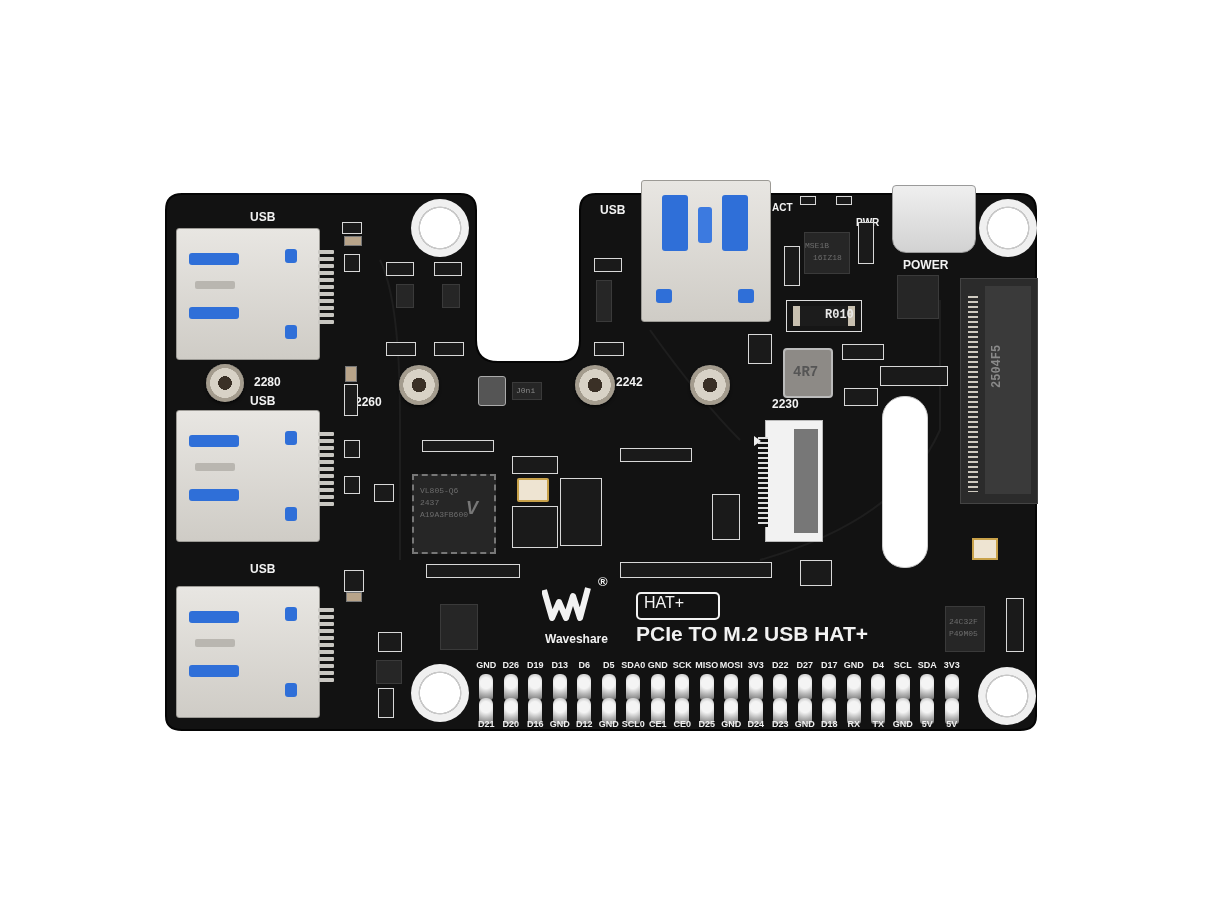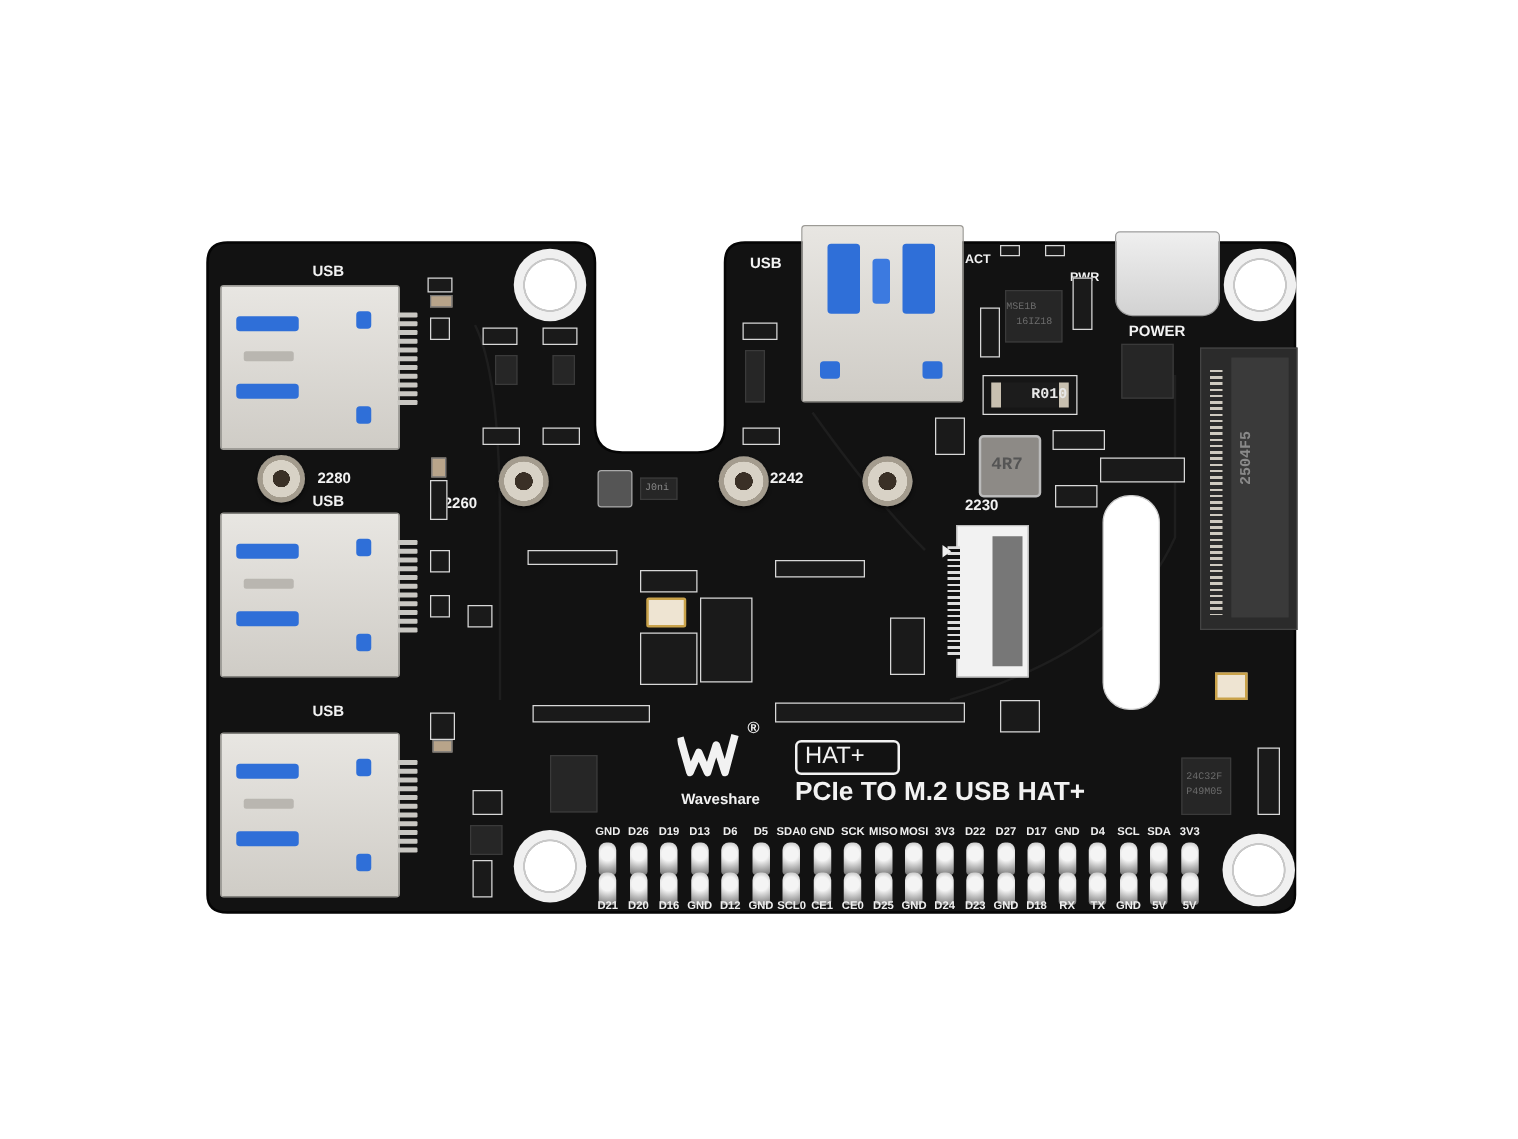--- a/index.html
+++ b/index.html
@@ -175,20 +175,26 @@
   <span class="silk silk-md" style="left:616px;top:375px;">2242</span>
 
   <div class="standoff" style="left:690px;top:365px;width:40px;height:40px;"></div>
   <span class="silk silk-md" style="left:732px;top:397px;margin-left:40px;">2230</span>
 
   <div class="abs" style="left:478px;top:376px;width:26px;height:28px;background:#555;border:1px solid #aaa;border-radius:3px;"></div>
   <div class="chip" style="left:512px;top:382px;width:28px;height:16px;">
     <span class="chip-text" style="left:3px;top:3px;color:#888;">J0ni</span>
   </div>
 
+  <div class="chip" style="left:412px;top:474px;width:80px;height:76px;border:2px dashed #777;">
+    <div class="chip-text" style="left:6px;top:10px;">VL805-Q6</div>
+    <div class="chip-text" style="left:6px;top:22px;">2437</div>
+    <div class="chip-text" style="left:6px;top:34px;">A19A3FB600</div>
+    <div class="abs" style="left:52px;top:22px;width:16px;height:30px;color:#777;font-size:18px;font-weight:bold;font-style:italic;">V</div>
+  </div>
 
   <div class="abs" style="left:517px;top:478px;width:28px;height:20px;background:#eee4d2;border:2px solid #c9a24a;border-radius:2px;"></div>
 
 
   <div class="chip" style="left:440px;top:604px;width:36px;height:44px;"></div>
 
   <div class="chip" style="left:945px;top:606px;width:38px;height:44px;">
     <div class="chip-text" style="left:3px;top:10px;">24C32F</div>
     <div class="chip-text" style="left:3px;top:22px;">P49M05</div>
   </div>
@@ -235,21 +241,21 @@
 
   <div>
     <svg class="abs" style="left:542px;top:584px" width="50" height="40">
       <path d="M2 6 L10 34 L17 18 L24 34 L31 12 L38 34 L46 4" fill="none" stroke="#f2f2f2" stroke-width="6" stroke-linejoin="round"></path>
     </svg>
     <span class="silk" style="left:598px;top:574px;font-size:13px;">®</span>
     <span class="silk silk-md" style="left:545px;top:632px;">Waveshare</span>
   </div>
 
   <div class="abs" style="left:636px;top:592px;width:80px;height:24px;border:2px solid #f2f2f2;border-radius:5px;">
-    <span class="silk" style="left:6px;top:0px;font-size:19px;font-weight:normal;">HAT+</span>
+    <span class="silk" style="left:6px;top:0px;font-size:16px;font-weight:normal;">HAT+</span>
   </div>
   <span class="silk" style="left:636px;top:622px;font-size:21px;">PCIe TO M.2 USB HAT+</span>
 
   <div>
     <div class="gpio-labels" style="left:474px;top:660px;">
       <span>GND</span>
         <span>D26</span>
         <span>D19</span>
         <span>D13</span>
         <span>D6</span>

